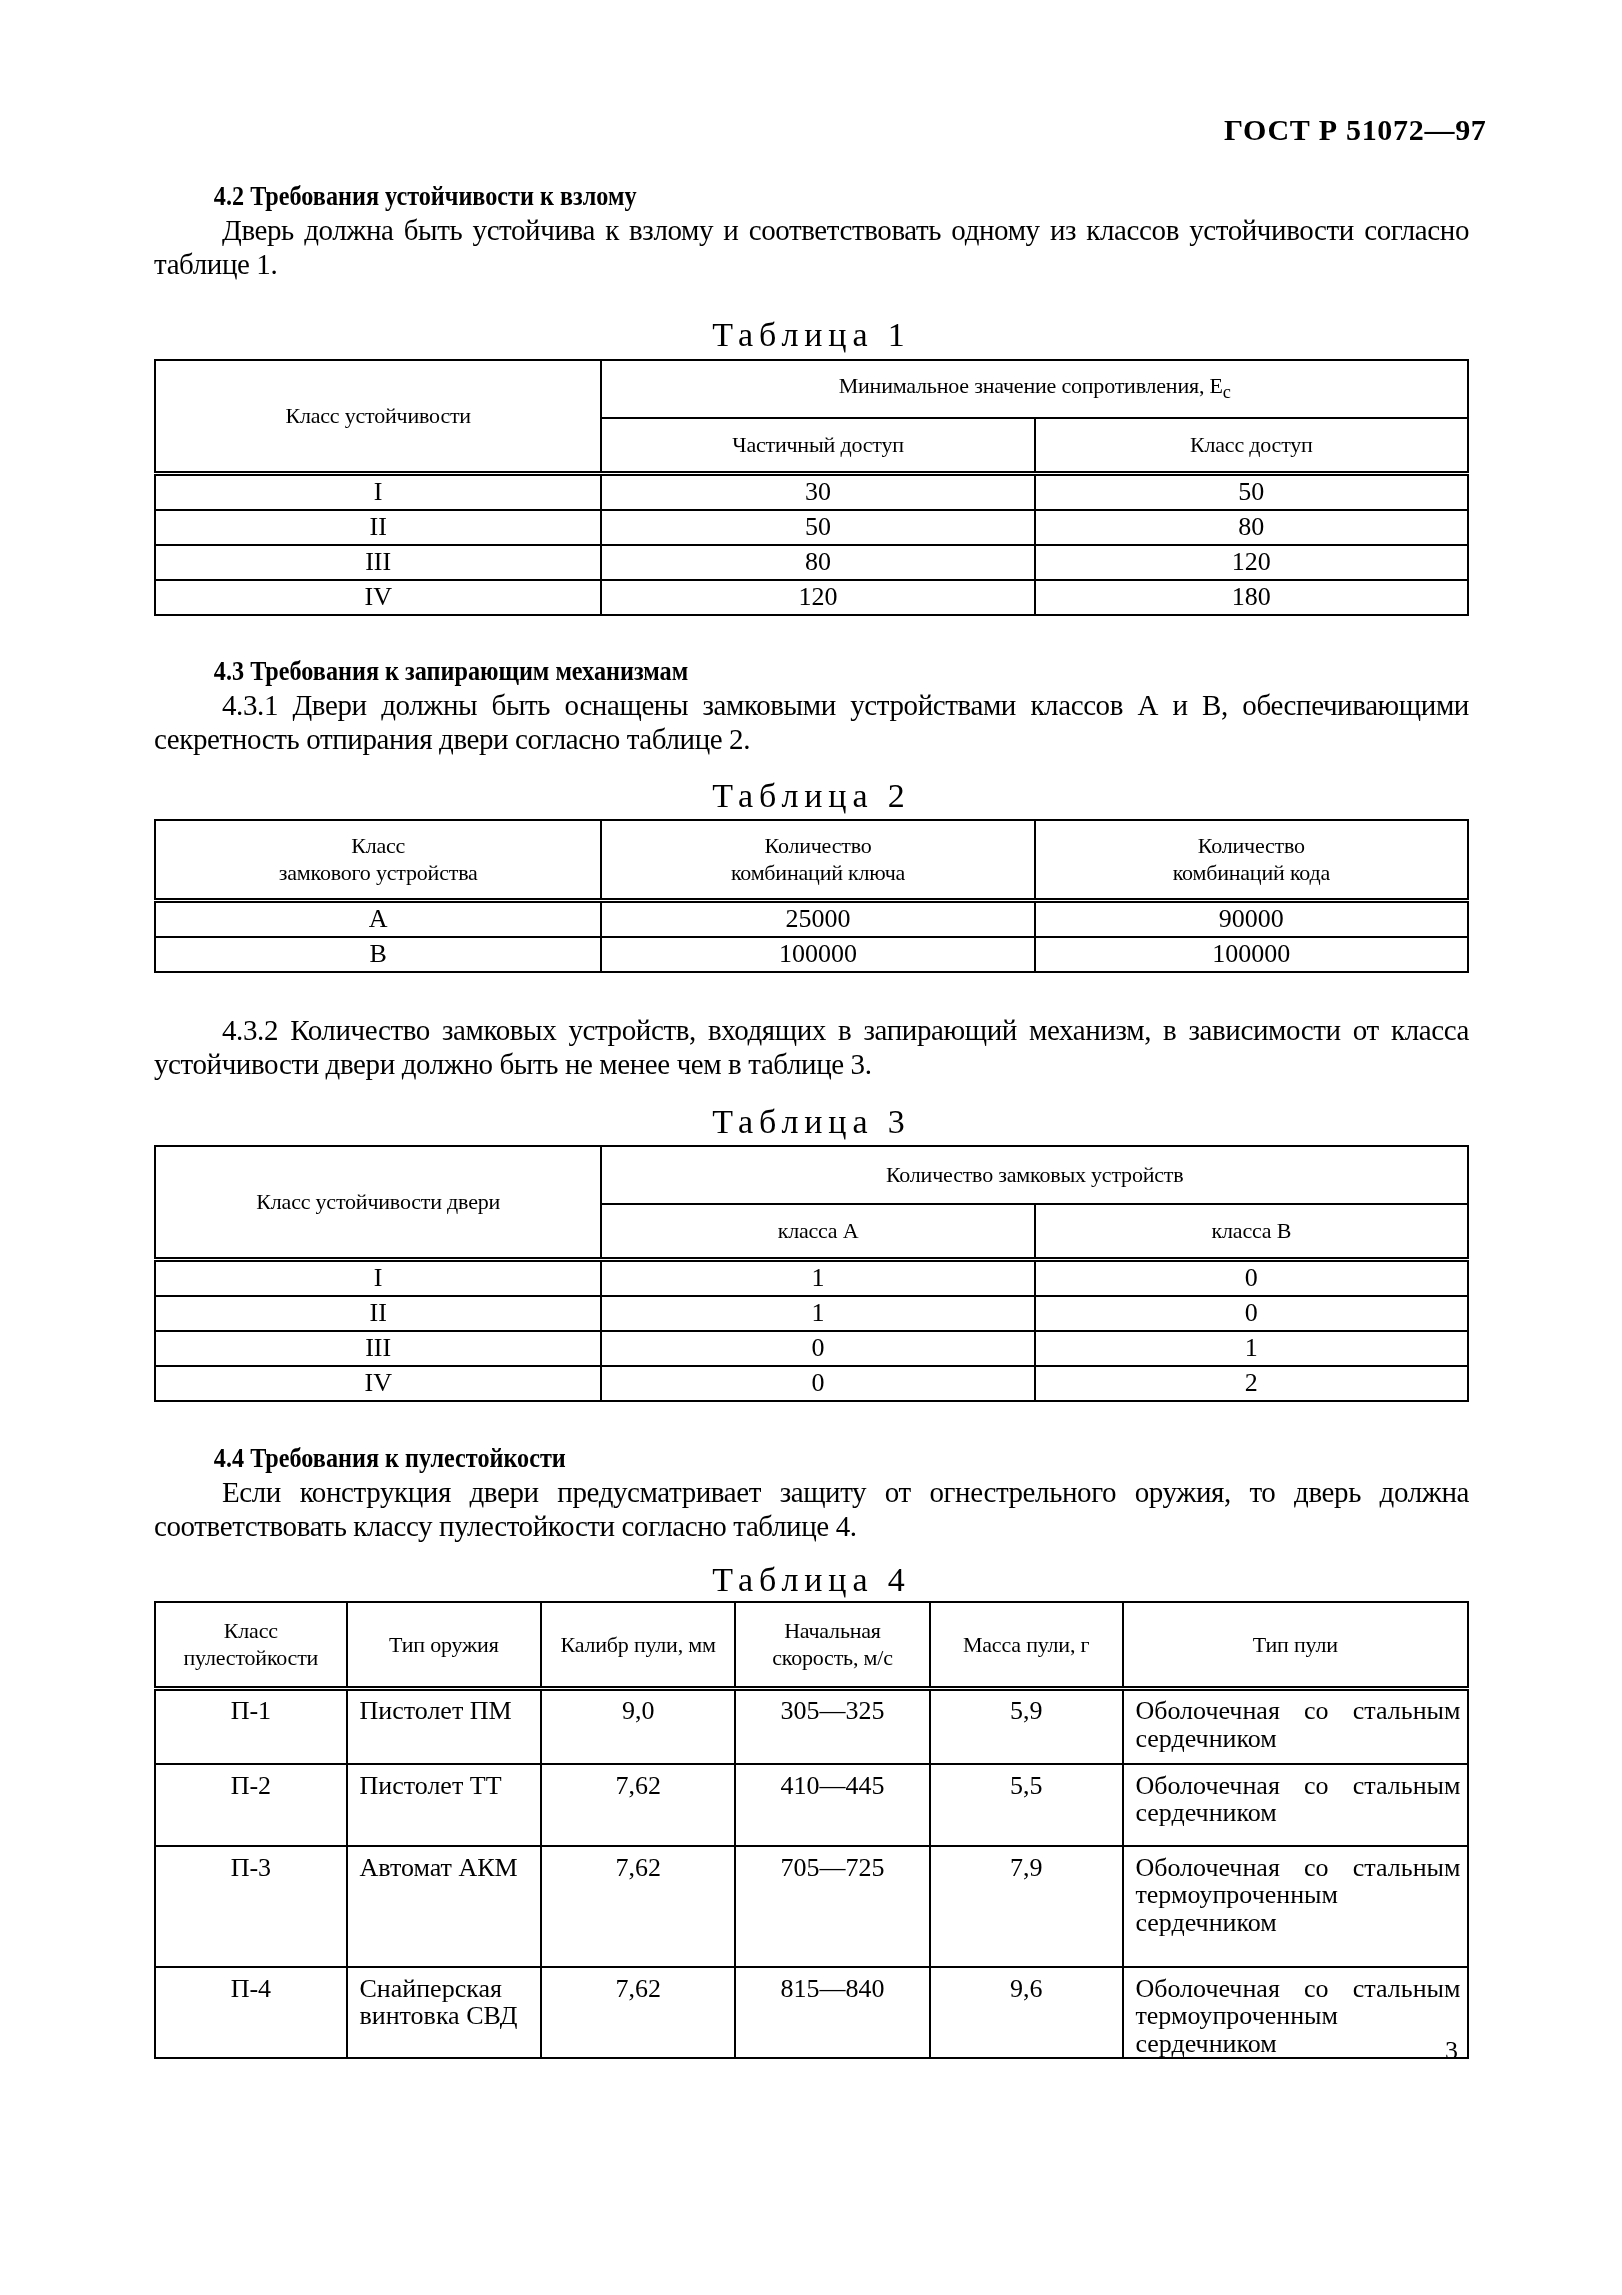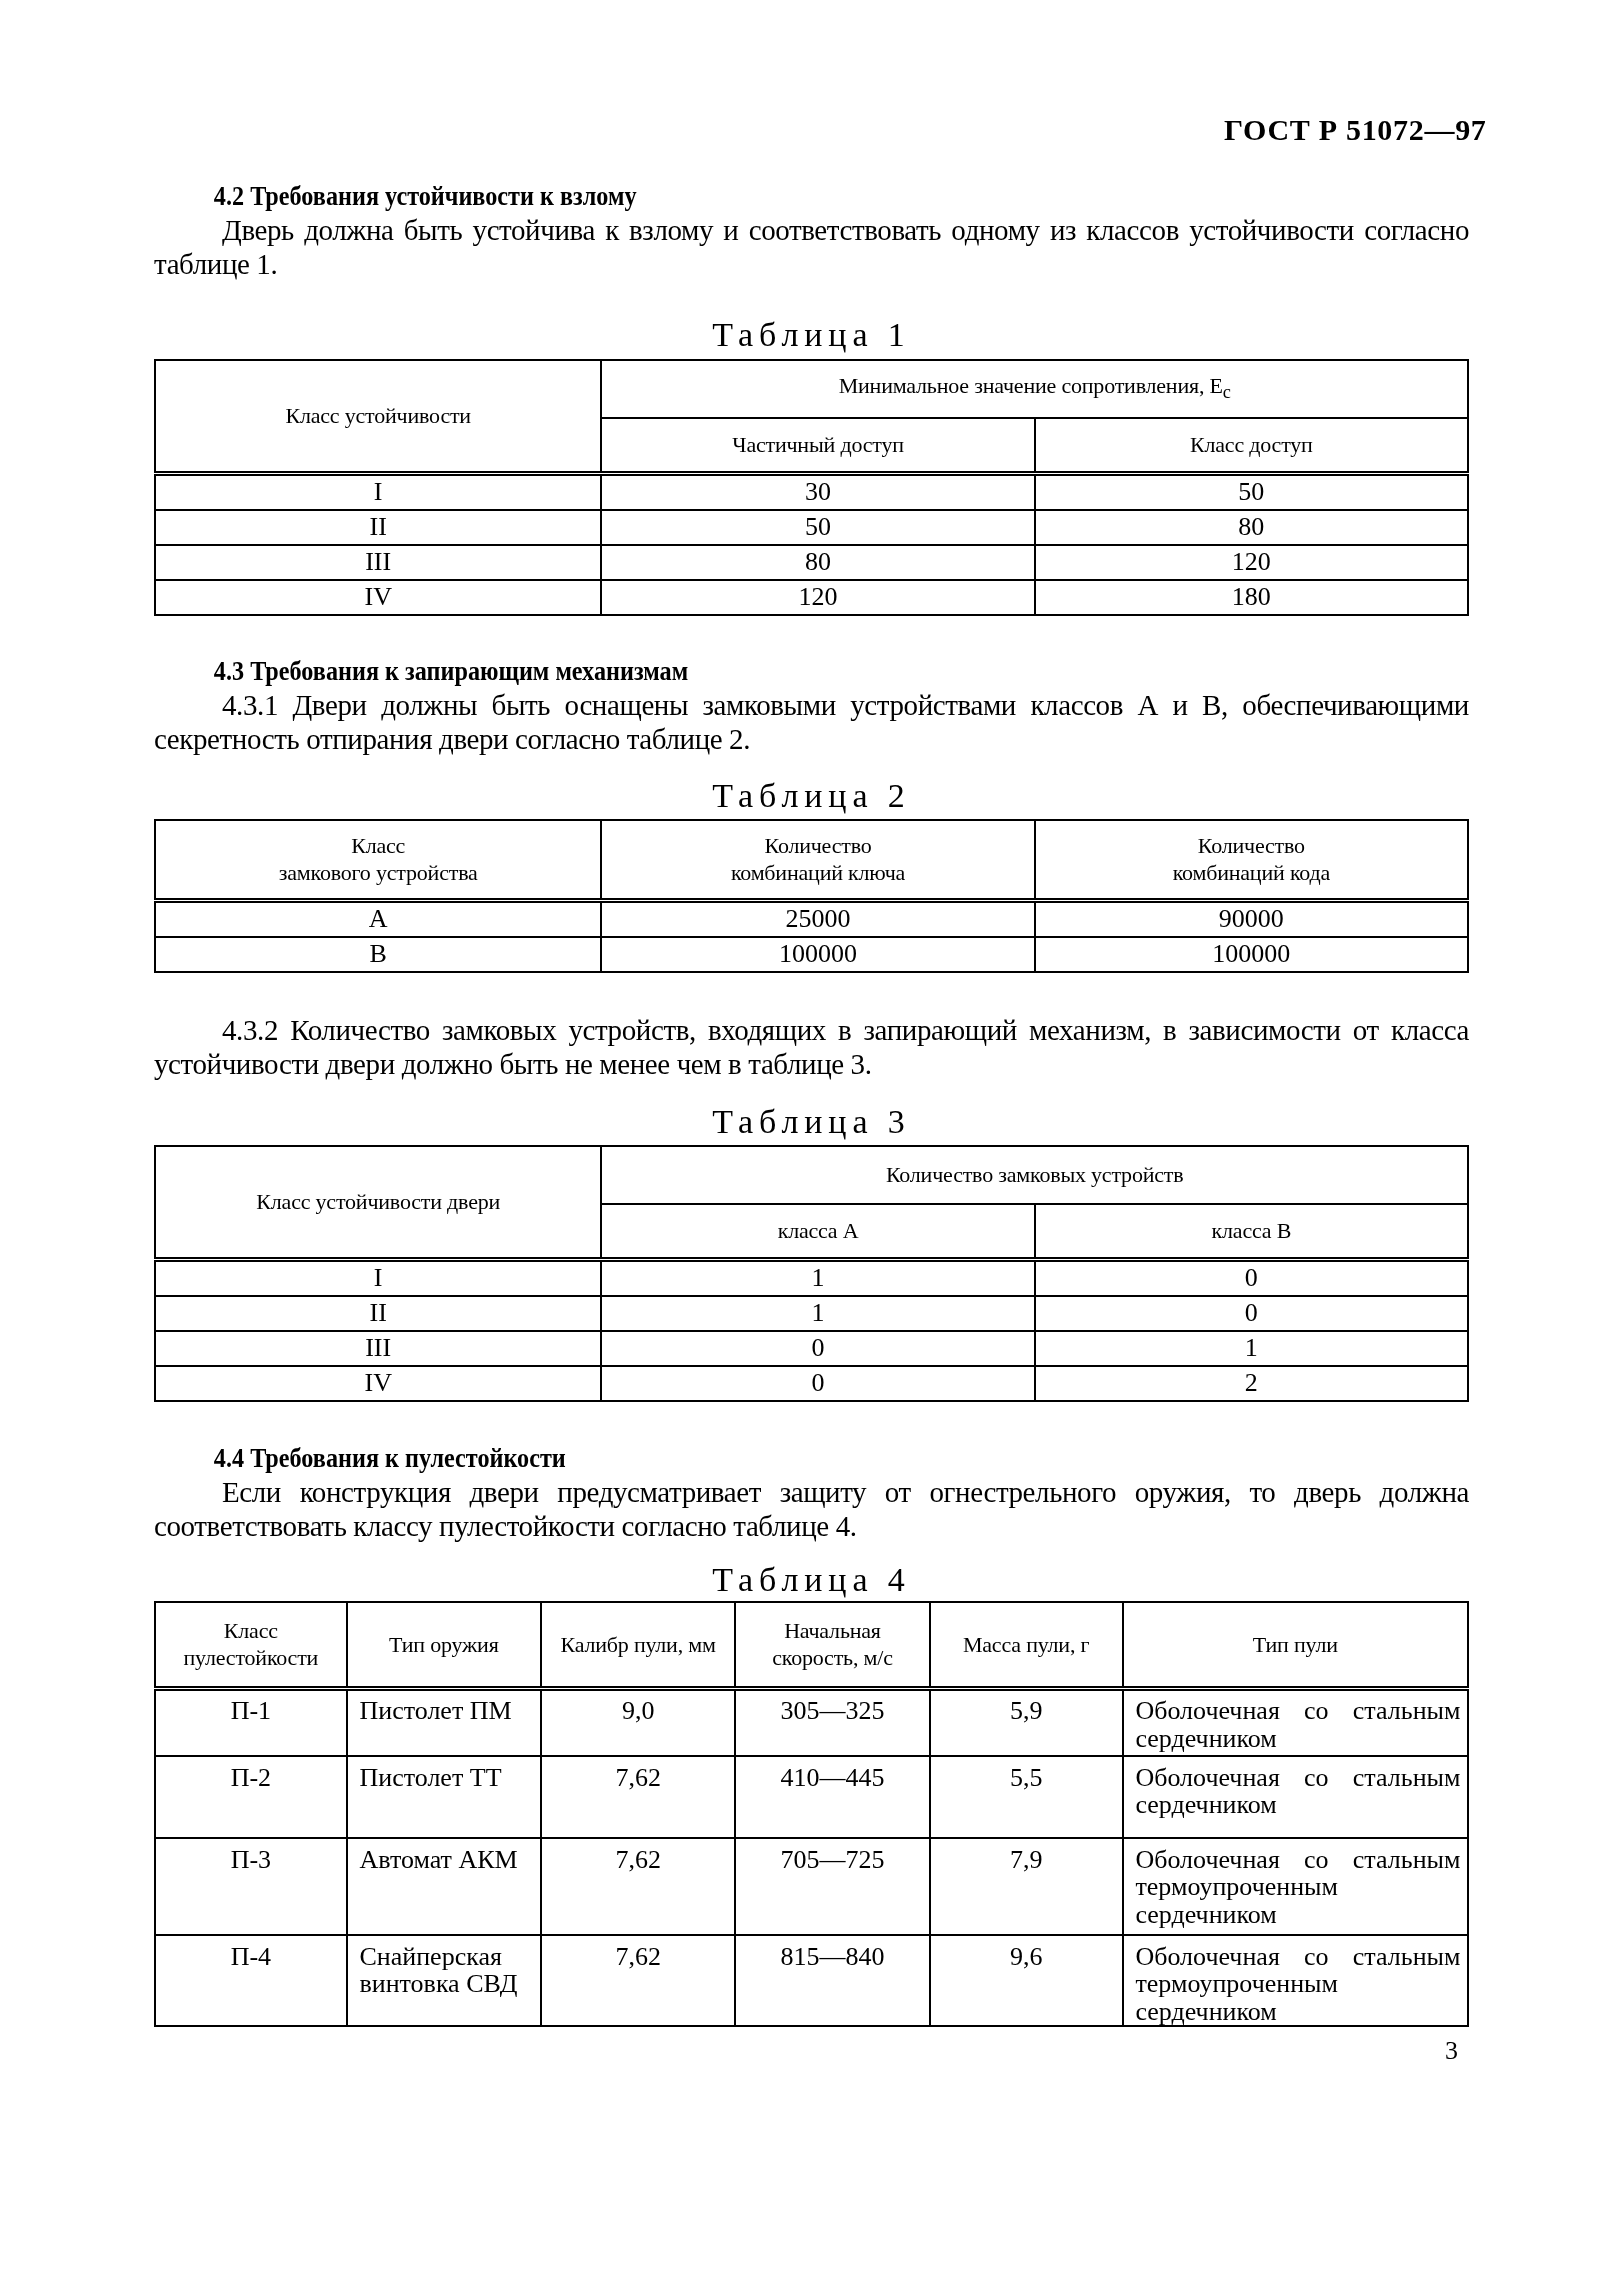--- a/index.html
+++ b/index.html
@@ -207,37 +207,37 @@
       <tr class="last-head" style="height:86px;">
         <th><span>Класс</span><br><span>пулестойкости</span></th>
         <th>Тип оружия</th>
         <th style="padding:0 2.6px;">Калибр пули, мм</th>
         <th><span>Начальная</span><br><span>скорость, м/с</span></th>
         <th>Масса пули, г</th>
         <th>Тип пули</th>
       </tr>
     </thead>
     <tbody>
-      <tr style="height:68px;">
+      <tr style="height:76px;">
         <td>П-1</td>
         <td class="left">Пистолет ПМ</td>
         <td>9,0</td>
         <td>305—325</td>
         <td>5,9</td>
         <td class="just">Оболочечная со стальным сердечником</td>
       </tr>
       <tr style="height:82px;">
         <td>П-2</td>
         <td class="left">Пистолет ТТ</td>
         <td>7,62</td>
         <td>410—445</td>
         <td>5,5</td>
         <td class="just">Оболочечная со стальным сердечником</td>
       </tr>
-      <tr style="height:97px;margin-left:20px;">
+      <tr style="height:121px;margin-left:20px;">
         <td>П-3</td>
         <td class="left">Автомат АКМ</td>
         <td>7,62</td>
         <td>705—725</td>
         <td>7,9</td>
         <td class="just">Оболочечная со стальным термоупроченным сердечником</td>
       </tr>
       <tr style="height:70px;">
         <td>П-4</td>
         <td class="left">Снайперская винтовка СВД</td>

